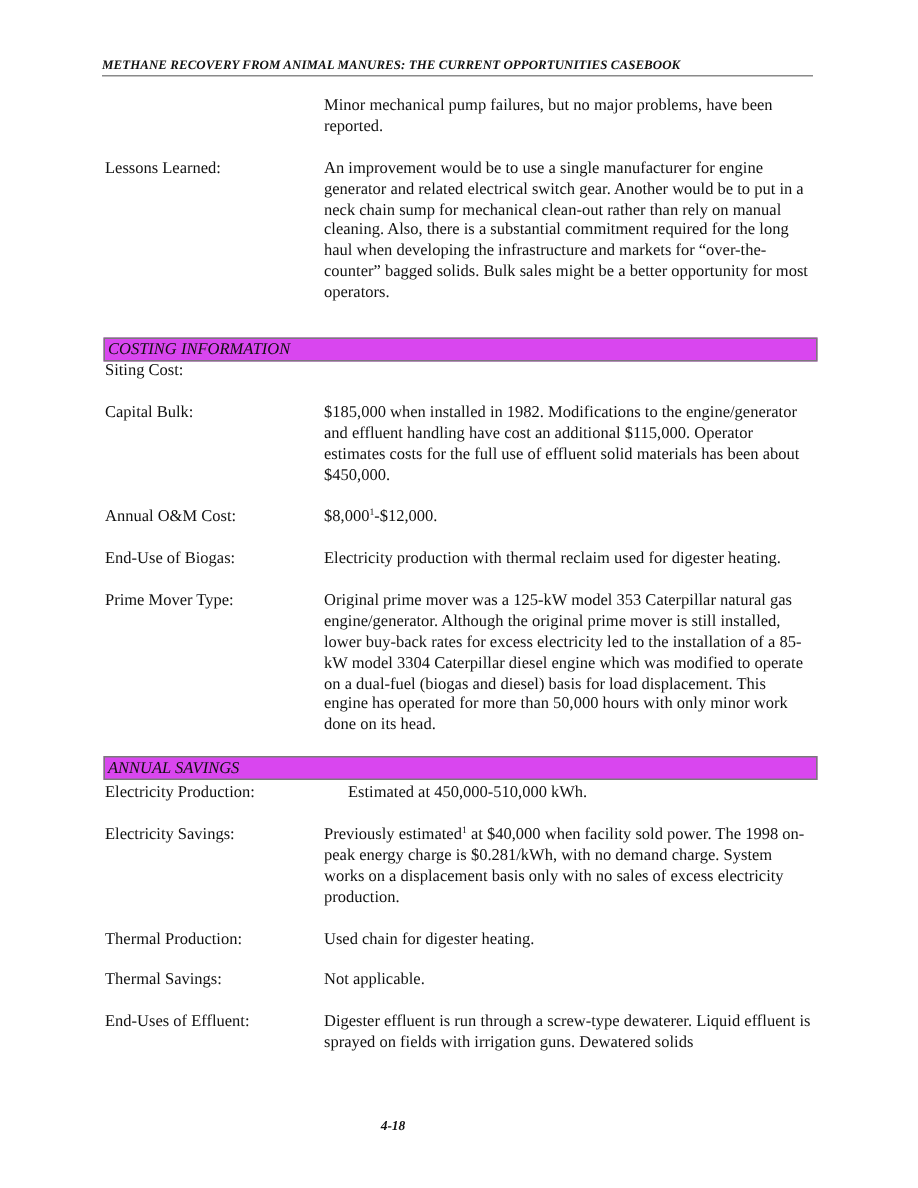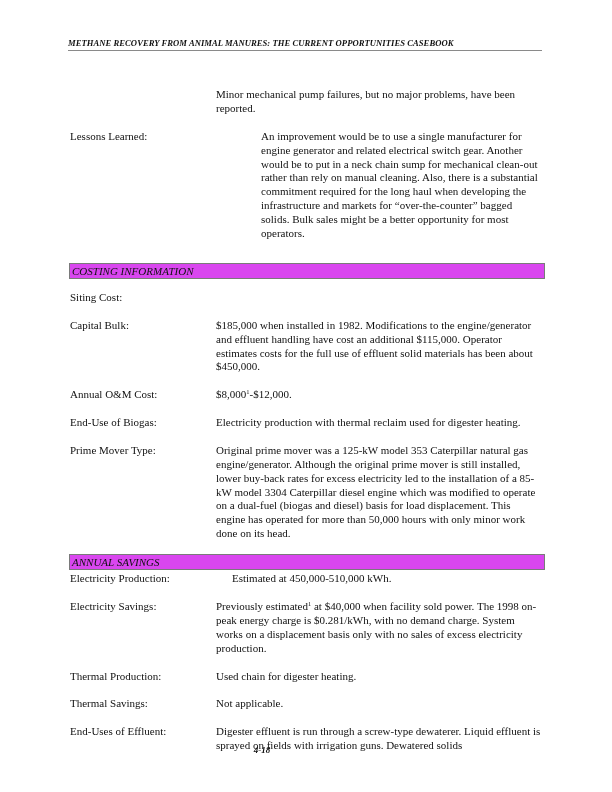--- a/index.html
+++ b/index.html
@@ -8,21 +8,21 @@
     font-family: "Liberation Serif", "DejaVu Serif", serif;
     color: #111111;
   }
   .running-header {
     position: absolute; left: 68px; top: 38px; width: 474px;
     font-size: 8.6px; font-weight: bold; font-style: italic;
     text-align: left; letter-spacing: 0.05px;
     padding-bottom: 2px;
     border-bottom: 1.3px solid #8a8a8a;
   }
-  .content { position: absolute; left: 70px; top: 88px; width: 472px; font-size: 11px; line-height: 13.9px; }
+  .content { position: absolute; left: 70px; top: 64px; width: 472px; font-size: 11px; line-height: 13.9px; }
   .row { display: flex; }
   .row .label { width: 146px; flex: none; }
   .row .value { width: 326px; }
   .gap { margin-bottom: 13.9px; }
   .section-header {
     border: 1px solid #7a7a7a; background: #d946ef;
     font-style: italic; padding: 0 2px; height: 14px; line-height: 14px;
     margin-left: -1px; width: 470px;
   }
   sup { font-size: 6.5px; line-height: 0; vertical-align: 4px; }
@@ -36,28 +36,28 @@
 
 <div class="running-header">METHANE RECOVERY FROM ANIMAL MANURES:  THE CURRENT OPPORTUNITIES CASEBOOK</div>
 
 <div class="content">
 
   <div class="row gap">
     <div class="label"></div>
     <div class="value">Minor mechanical pump failures, but no major problems, have been reported.</div>
   </div>
 
-  <div class="row" style="margin-bottom:22px;gap:45px;">
+  <div class="row" style="margin-bottom:22px;">
     <div class="label">Lessons Learned:</div>
     <div class="value">An improvement would be to use a single manufacturer for engine generator and related electrical switch gear. Another would be to put in a neck chain sump for mechanical clean-out rather than rely on manual cleaning. Also, there is a substantial commitment required for the long haul when developing the infrastructure and markets for “over-the-counter” bagged solids. Bulk sales might be a better opportunity for most operators.</div>
   </div>
 
   <div class="section-header">COSTING INFORMATION</div>
 
-  <div class="row gap" style="margin-top:12px;">
+  <div class="row gap" style="margin-top:0;">
     <div class="label">Siting Cost:</div>
   </div>
 
   <div class="row gap">
     <div class="label">Capital Bulk:</div>
     <div class="value">$185,000 when installed in 1982. Modifications to the engine/generator and effluent handling have cost an additional $115,000. Operator estimates costs for the full use of effluent solid materials has been about $450,000.</div>
   </div>
 
   <div class="row gap">
     <div class="label">Annual O&amp;M Cost:</div>

